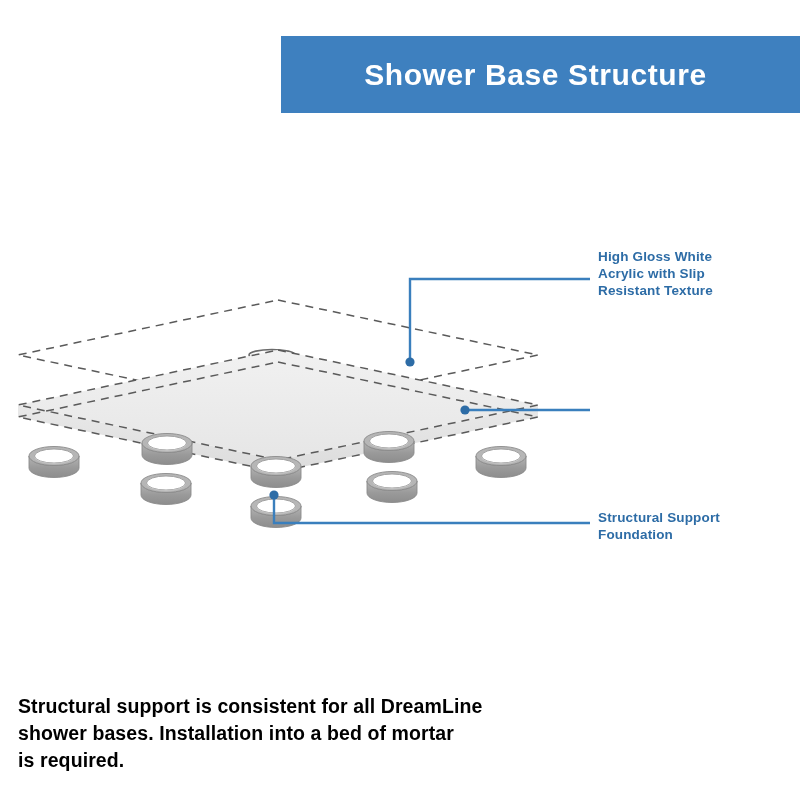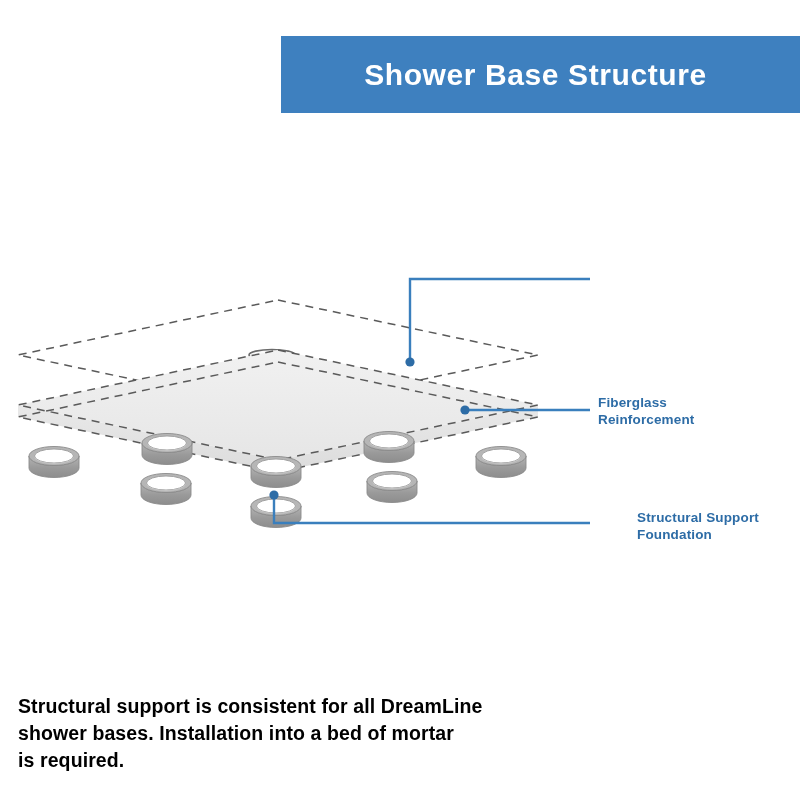--- a/index.html
+++ b/index.html
@@ -53,21 +53,21 @@
     color: #2d6ca6;
     font-family: "Liberation Sans", sans-serif;
     font-size: 13.5px;
     font-weight: bold;
     line-height: 17px;
     letter-spacing: 0.15px;
     white-space: pre-line;
   }
   .callout-1 { left: 598px; top: 248px; }
   .callout-2 { left: 598px; top: 394px; }
-  .callout-3 { left: 598px; top: 509px; margin-left: 39px; }
+  .callout-3 { left: 598px; top: 509px; }
 
   
   .caption {
     position: absolute;
     left: 18px;
     top: 693px;
     width: 520px;
     color: #000000;
     font-family: "Liberation Sans", sans-serif;
     font-size: 19.5px;
@@ -158,23 +158,24 @@
       <circle cx="410" cy="362" r="4.6" fill="#2d6ca6" stroke="none"></circle>
 
       <path d="M 465,410 L 590,410"></path>
       <circle cx="465" cy="410" r="4.6" fill="#2d6ca6" stroke="none"></circle>
 
       <path d="M 274,495 L 274,523 L 590,523"></path>
       <circle cx="274" cy="495" r="4.6" fill="#2d6ca6" stroke="none"></circle>
     </g>
   </svg>
 
+  <div class="callout callout-1">High Gloss White
+Acrylic with Slip
+Resistant Texture</div>
 
-  <div class="callout callout-2">Fiberglass
-Reinforcement</div>
 
   <div class="callout callout-3">Structural Support
 Foundation</div>
 
   <div class="caption">Structural support is consistent for all DreamLine
 shower bases. Installation into a bed of mortar
 is required.</div>
 
 </div>
 

